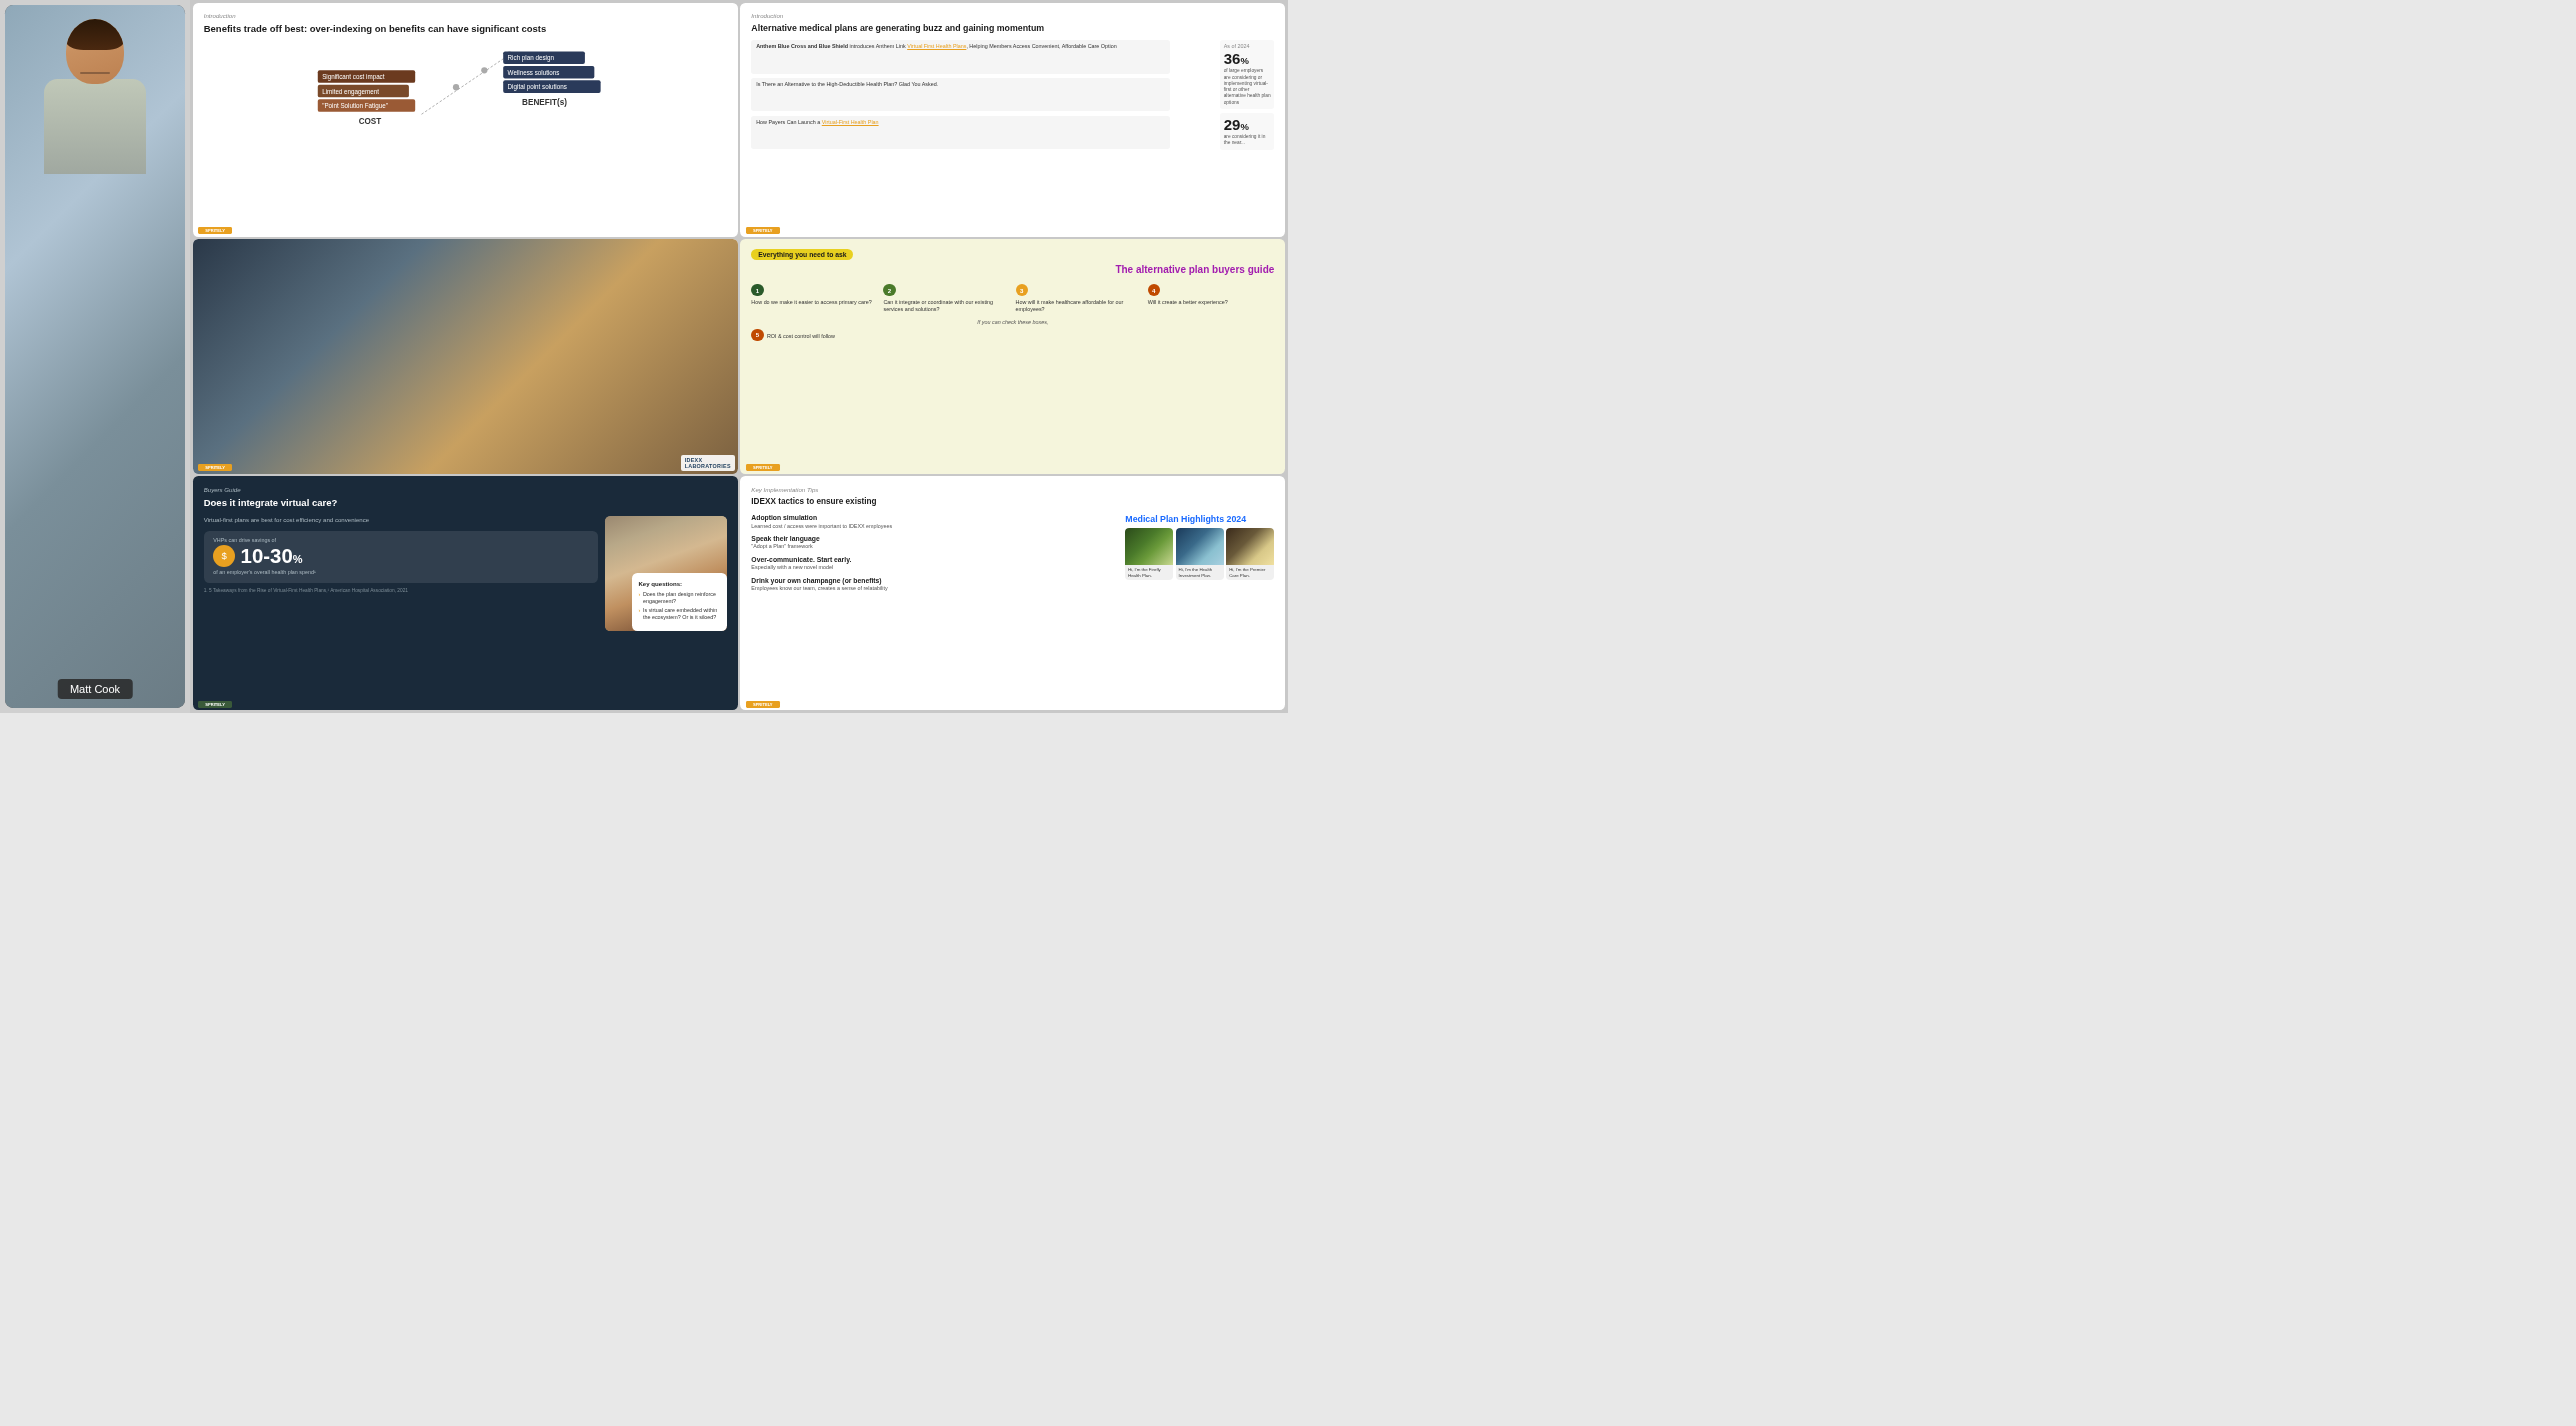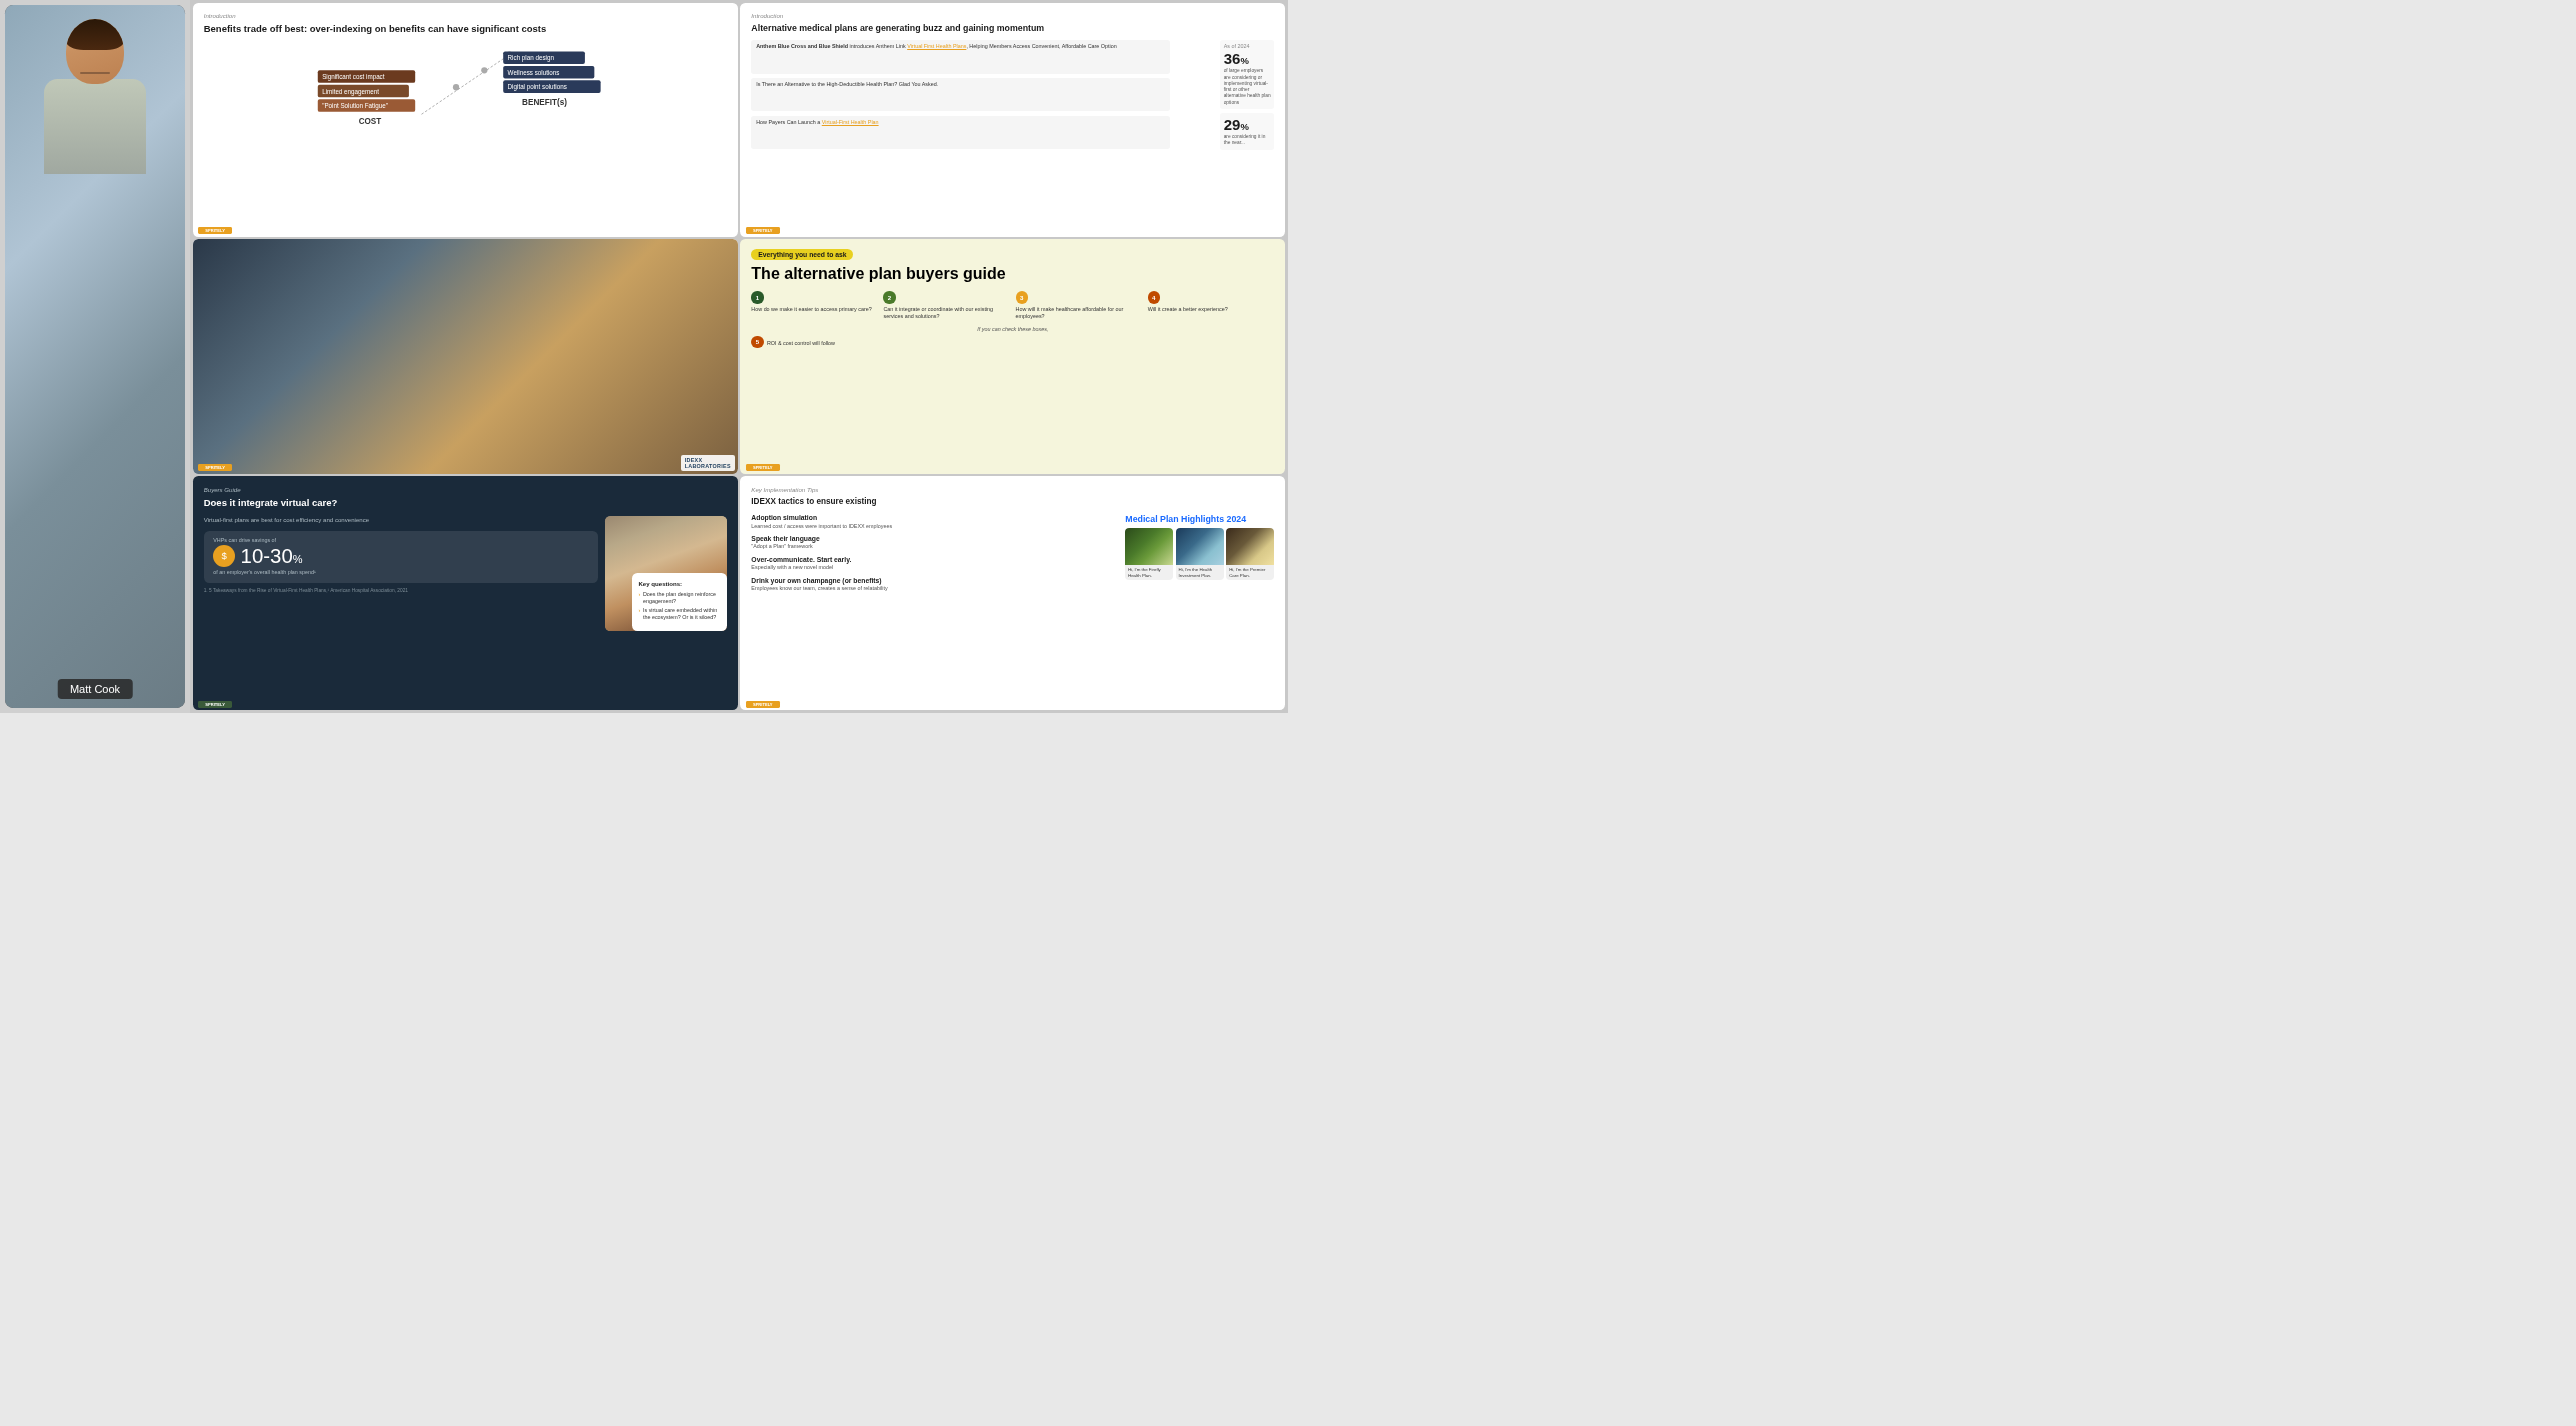--- a/index.html
+++ b/index.html
@@ -268,25 +268,26 @@
       color: #1a1a1a;
       font-size: 6.8px;
       font-weight: 600;
       padding: 2px 6.8px;
       border-radius: 13.6px;
       display: inline-block;
       margin-bottom: 4.1px;
     }
 
     .buyers-title {
-      font-size: 16px;
+      font-size: 10px;
       font-weight: 700;
-      color: #000000;
+      color: #a21caf;
       line-height: 1.2;
       margin-bottom: 8.2px;
+      text-align: right;
     }
 
     .questions-grid {
       display: flex;
       gap: 5.4px;
       overflow: hidden;
     }
 
     .question-block {
       flex: 1;
@@ -390,21 +391,21 @@
       background: #e8a020;
       display: flex;
       align-items: center;
       justify-content: center;
       color: white;
       font-size: 9.5px;
     }
 
     .savings-number {
       font-size: 20.4px;
-      font-weight: 400;
+      font-weight: 700;
       color: white;
       line-height: 1;
     }
 
     .savings-pct {
       font-size: 11px;
     }
 
     .savings-sub {
       font-size: 5.4px;

